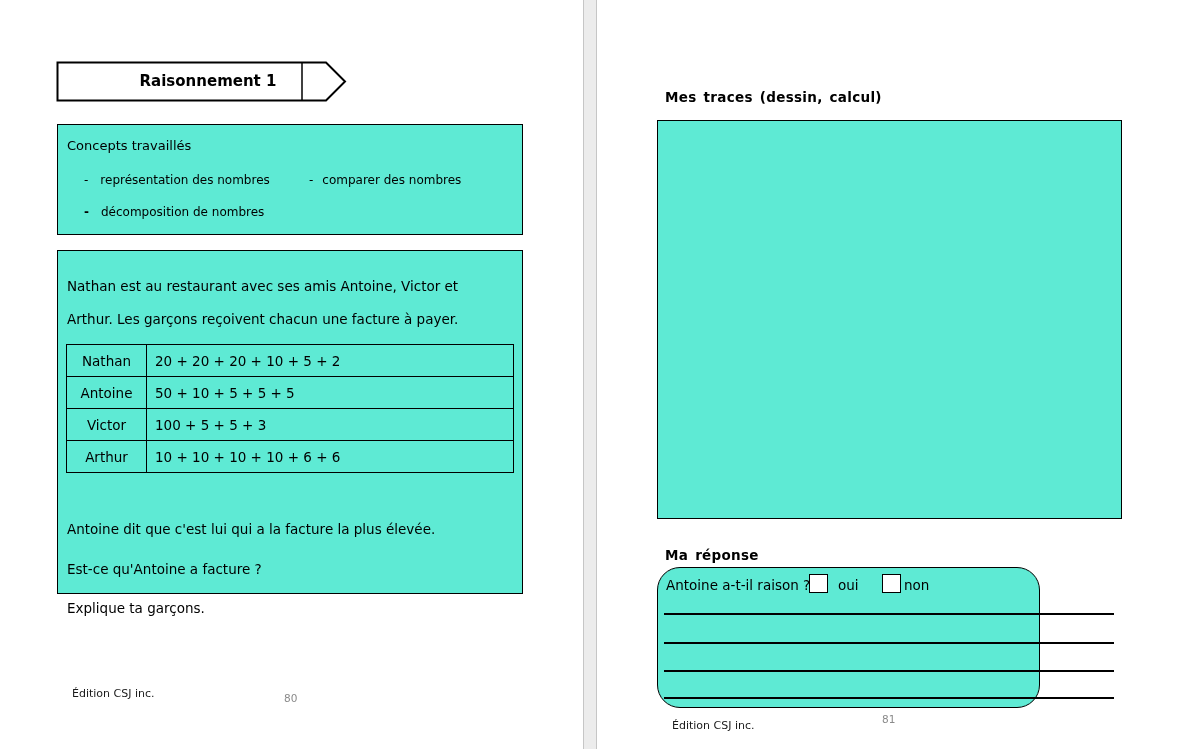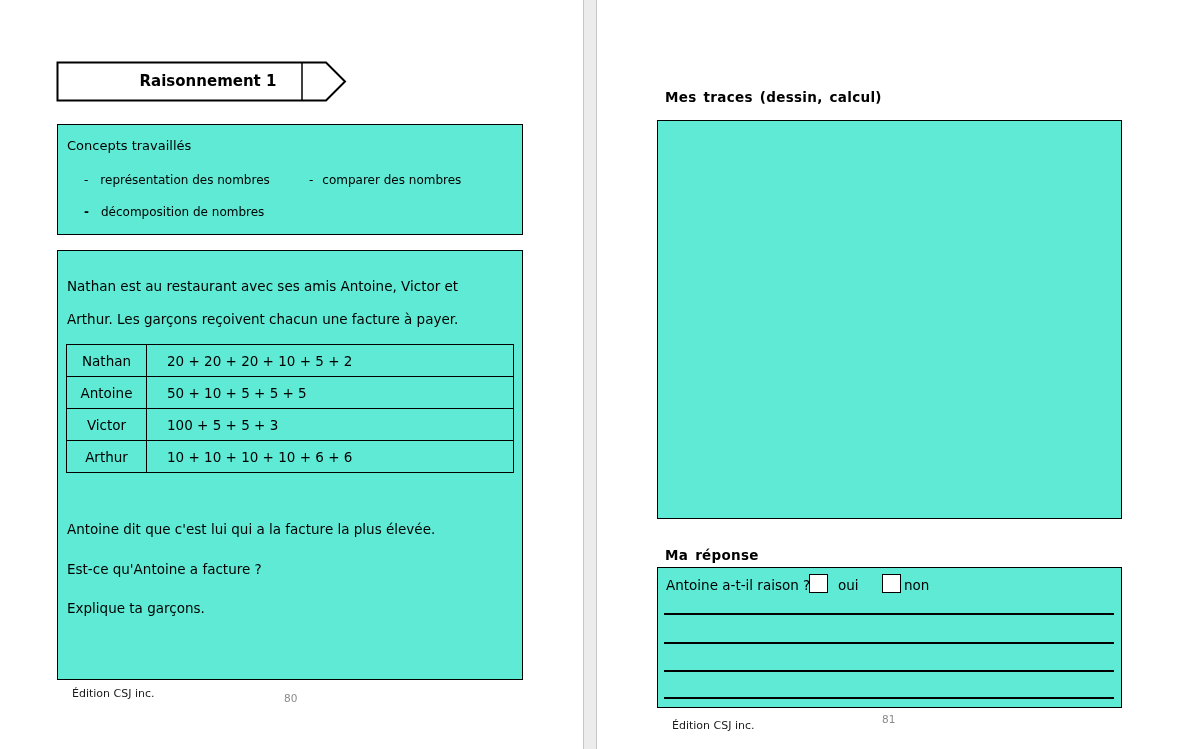--- a/index.html
+++ b/index.html
@@ -16,34 +16,34 @@
   .nowrap { white-space:nowrap; }
 
   
   .banner-svg { position:absolute; left:56px; top:61px; }
   .banner-label { position:absolute; left:57px; top:62px; width:270px; height:38px;
                   line-height:38px; text-align:center; font-weight:bold; font-size:15px;padding-left:32px; }
 
   
   .outline-box { position:absolute; border:1.5px solid #000; background:#5eead4; }
   .concepts-box { left:57px; top:124px; width:466px; height:111px; }
-  .problem-box  { left:57px; top:250px; width:466px; height:430px;text-decoration:underline; }
+  .problem-box  { left:57px; top:250px; width:466px; height:344px;text-decoration:underline; }
   .traces-box   { left:60px; top:96px;  width:465px; height:399px; }
-  .response-box { left:60px; top:543px; width:465px; height:141px; }
+  .response-box { left:60px; top:543px; width:383px; height:141px;border-radius:23px; }
 
   .doc-text { font-size:13.5px; }
   .concept-item { position:absolute; font-size:12px; }
   .concept-item .dash { display:inline-block; margin-right:12px; }
   .concept-item .dash.bold { font-weight:bold; }
 
   
   .bills-table { position:absolute; left:8px; top:93px; border-collapse:collapse; table-layout:fixed; width:448px; }
   .bills-table td { border:1.5px solid #000; height:32px; font-size:13.5px; vertical-align:middle; }
   .bills-table td.name-cell { width:80px; text-align:center; }
-  .bills-table td.expr-cell { padding-left:20px; }
+  .bills-table td.expr-cell { padding-left:8px; }
 
   .section-label { position:absolute; font-weight:bold; font-size:13.5px; letter-spacing:0.3px; word-spacing:2px; }
 
   .checkbox { position:absolute; width:19px; height:19px; border:1.5px solid #000; background:#fff; }
   .cb-label { position:absolute; font-size:13.5px; }
 
   .write-line { position:absolute; left:6px; width:450px; height:0; border-bottom:2px solid #000; }
 
   .footer-pub { position:absolute; font-size:11px; color:#1a1a1a; }
   .footer-num { position:absolute; font-size:10.5px; color:#8a8a8a; }

